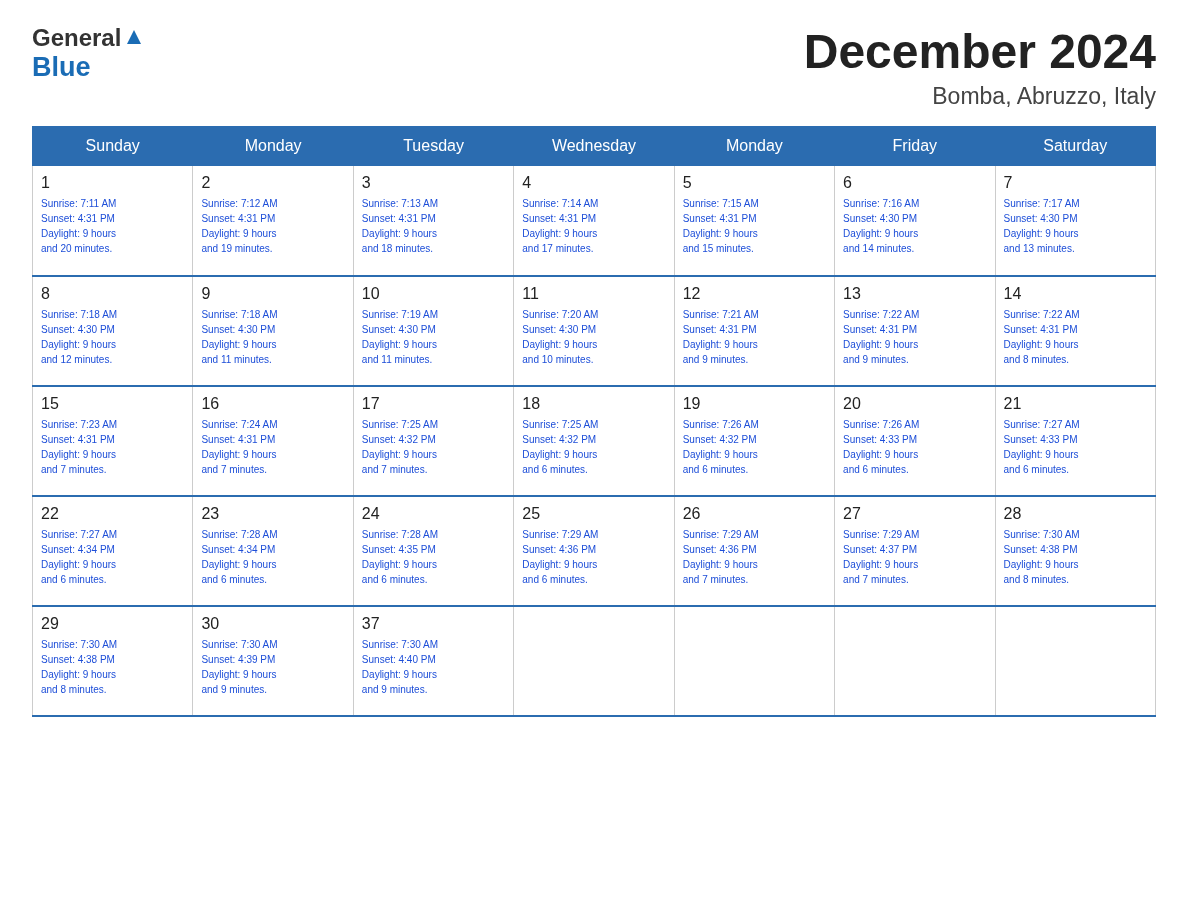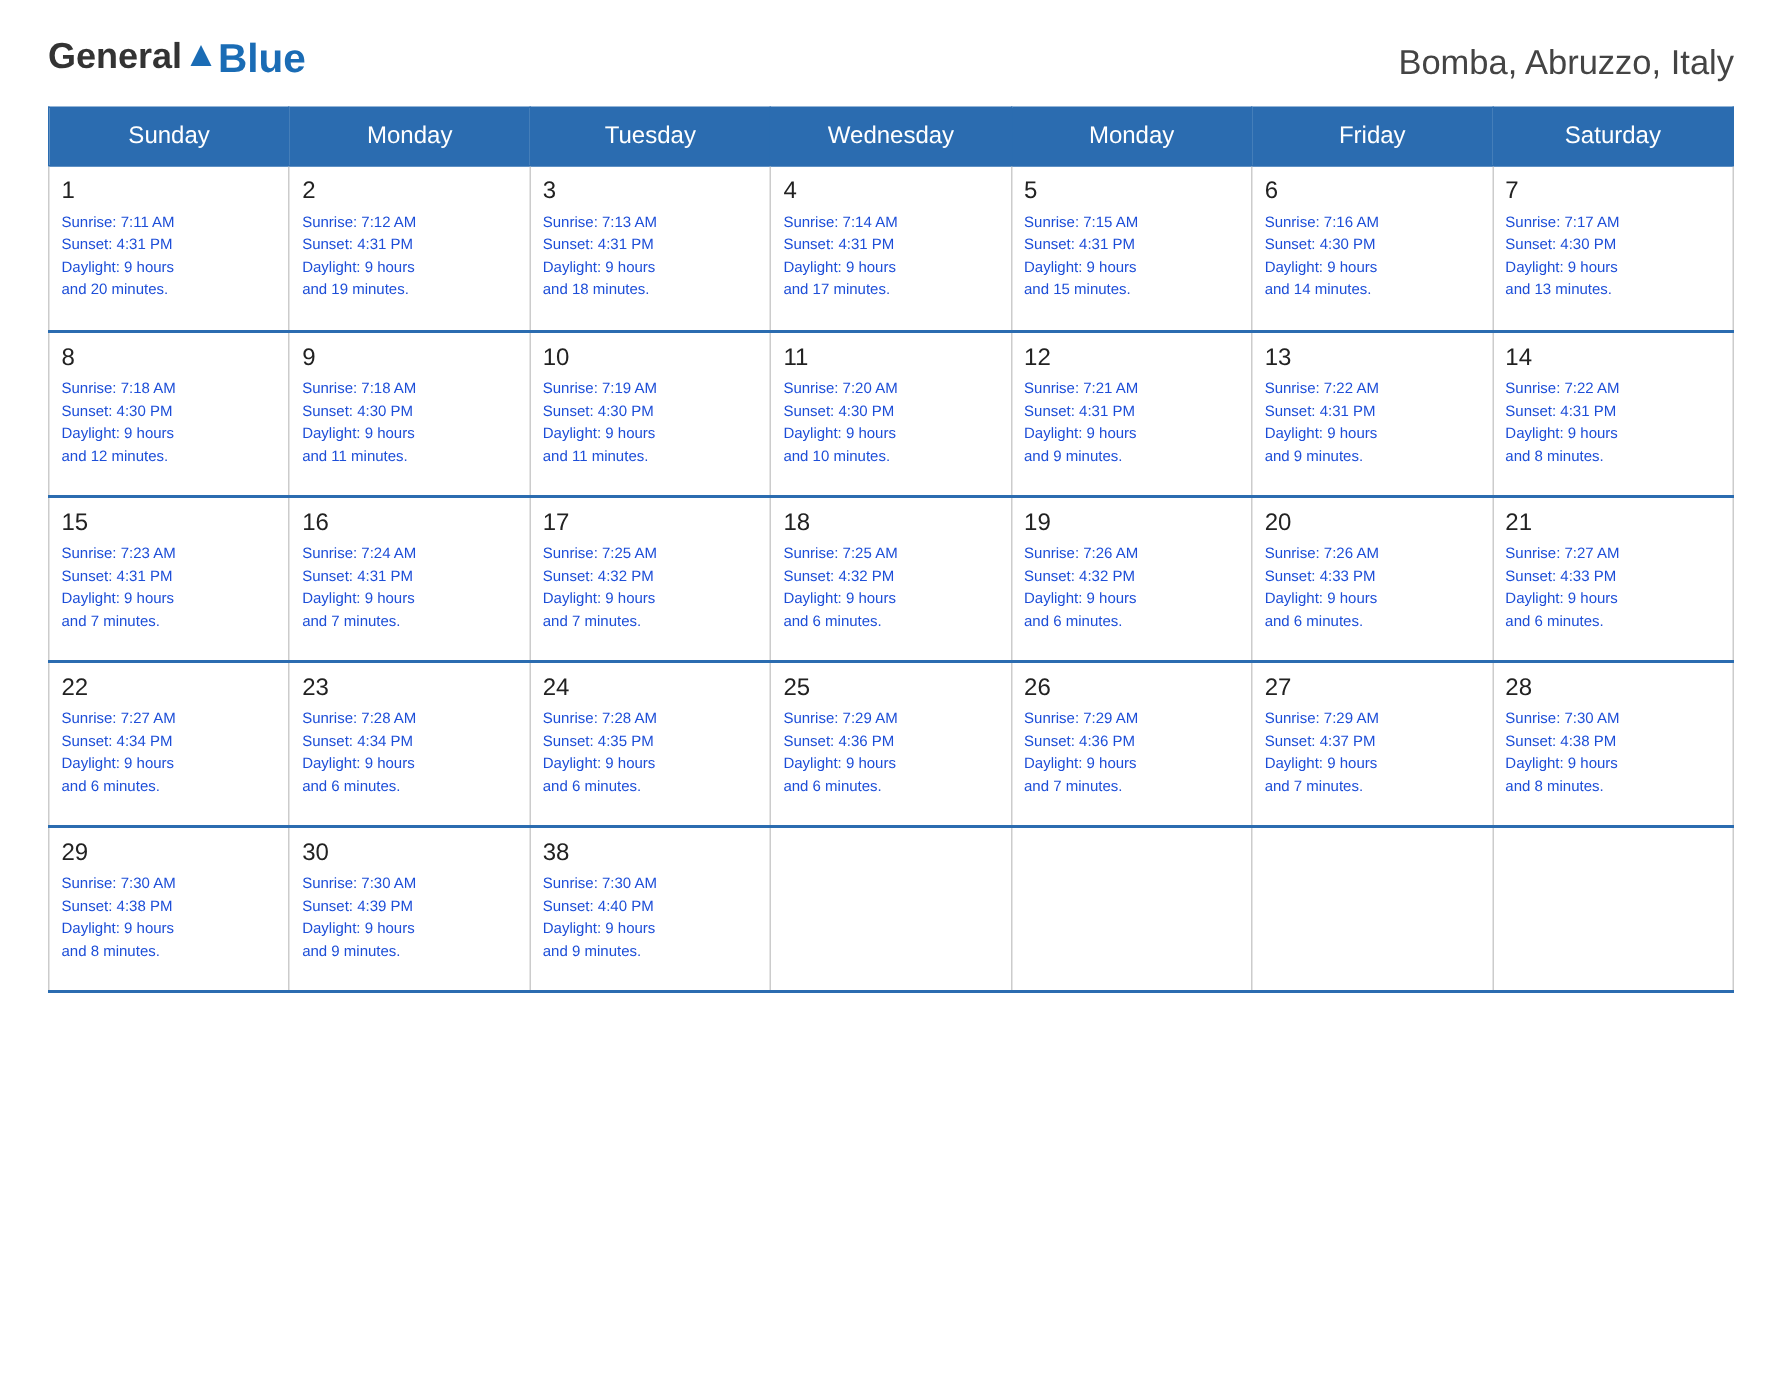--- a/index.html
+++ b/index.html
@@ -11,21 +11,21 @@
       min-height: 918px;
     }
     .header {
       display: flex;
       justify-content: space-between;
       align-items: flex-start;
       margin-bottom: 16px;
     }
     .logo {
       display: flex;
-      flex-direction: row;
+      flex-direction: column;
       align-items: flex-start;
     }
     .logo-line {
       display: flex;
       align-items: center;
     }
     .title-section {
       text-align: right;
     }
     .calendar-title {
@@ -91,20 +91,21 @@
       <span style="font-size:24px;font-weight:bold;color:#333;">General</span>
       <svg width="22" height="22" viewBox="0 0 22 22" style="margin-left:2px;margin-top:-2px;">
         <polygon points="4,18 18,18 11,4" fill="#1a6cb5"></polygon>
       </svg>
     </div>
     <div>
       <span style="font-size:27px;font-weight:bold;color:#1a6cb5;">Blue</span>
     </div>
   </div>
   <div class="title-section">
+    <div class="calendar-title">December 2024</div>
     <div class="calendar-subtitle">Bomba, Abruzzo, Italy</div>
   </div>
 </div>
 
 <table>
   <thead>
     <tr>
       <th>Sunday</th>
       <th>Monday</th>
       <th>Tuesday</th>
@@ -388,21 +389,21 @@
         <td>
         <div class="day-number">30</div>
         <div class="day-info">
           Sunrise: 7:30 AM<br>
           Sunset: 4:39 PM<br>
           Daylight: 9 hours<br>
           and 9 minutes.
         </div>
       </td>
         <td>
-        <div class="day-number">38</div>
+        <div class="day-number">37</div>
         <div class="day-info">
           Sunrise: 7:30 AM<br>
           Sunset: 4:40 PM<br>
           Daylight: 9 hours<br>
           and 9 minutes.
         </div>
       </td>
         <td class="empty-cell"></td>
         <td class="empty-cell"></td>
         <td class="empty-cell"></td>

